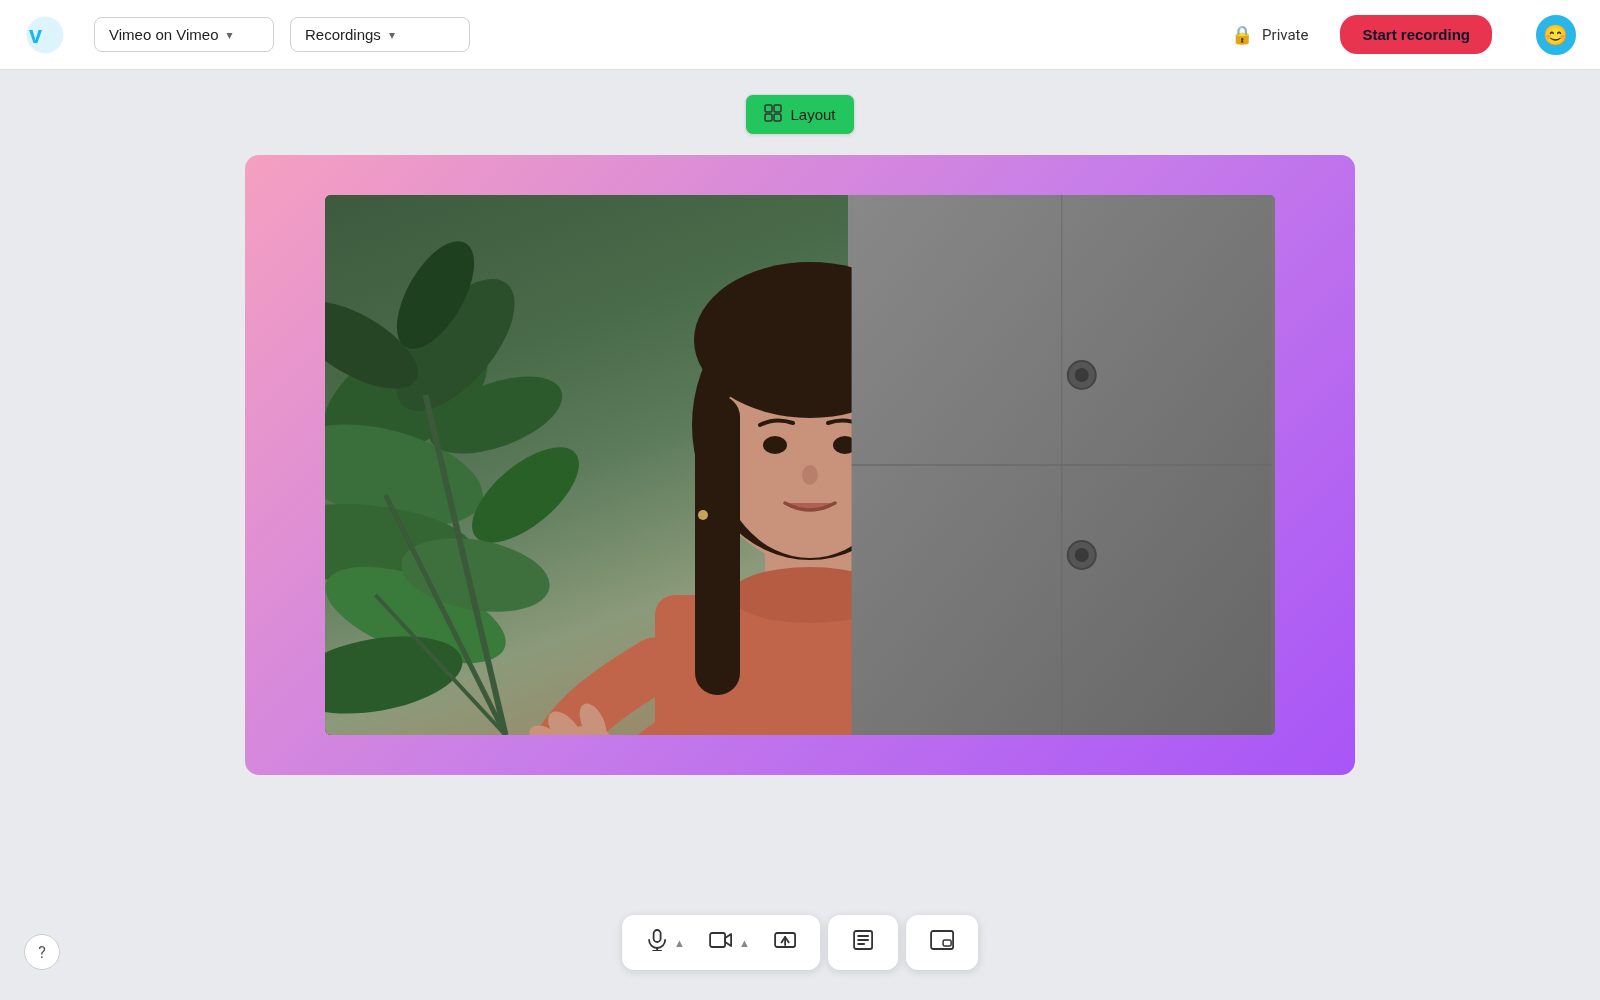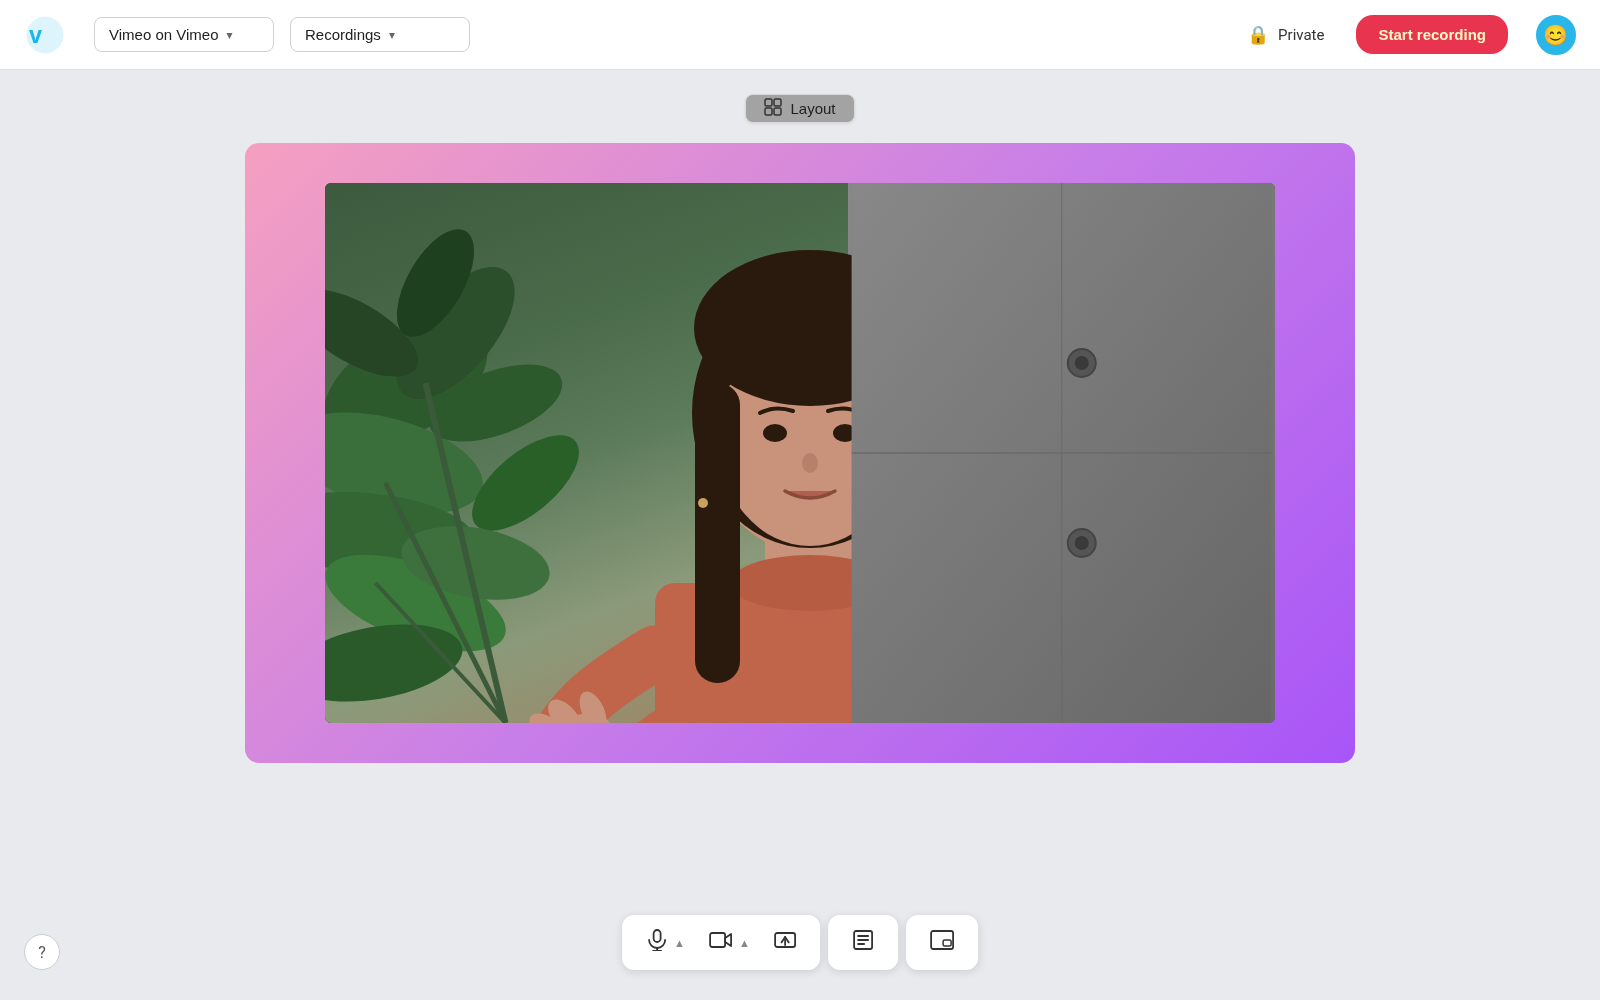--- a/index.html
+++ b/index.html
@@ -68,28 +68,28 @@
       margin-right: 16px;
     }
 
     .lock-icon {
       font-size: 18px;
       color: #444;
     }
 
     .start-recording-btn {
       background: #e8344e;
-      color: #fef9c3;
+      color: #0f172a;
       border: none;
       border-radius: 17px;
       padding: 11px 22px;
       font-size: 15px;
       font-weight: 600;
       cursor: pointer;
-      margin-right: 12px;
+      margin-right: 28px;
     }
 
     .avatar-btn {
       width: 40px;
       height: 40px;
       border-radius: 50%;
       background: #29b6e8;
       border: 2px solid #29b6e8;
       display: flex;
       align-items: center;
@@ -110,24 +110,24 @@
       align-items: center;
       padding-top: 24px;
       position: relative;
     }
 
     
     .layout-btn {
       display: flex;
       align-items: center;
       gap: 8px;
-      background: #a3a3a3;
+      background: #22c55e;
       border: 1px solid #d8d8d8;
       border-radius: 8px;
-      padding: 3px 18px;
+      padding: 9px 18px;
       font-size: 15px;
       font-weight: 500;
       color: #222;
       cursor: pointer;
       margin-bottom: 20px;
       box-shadow: 0 1px 3px rgba(0,0,0,0.08);
     }
 
     
     .video-outer {

